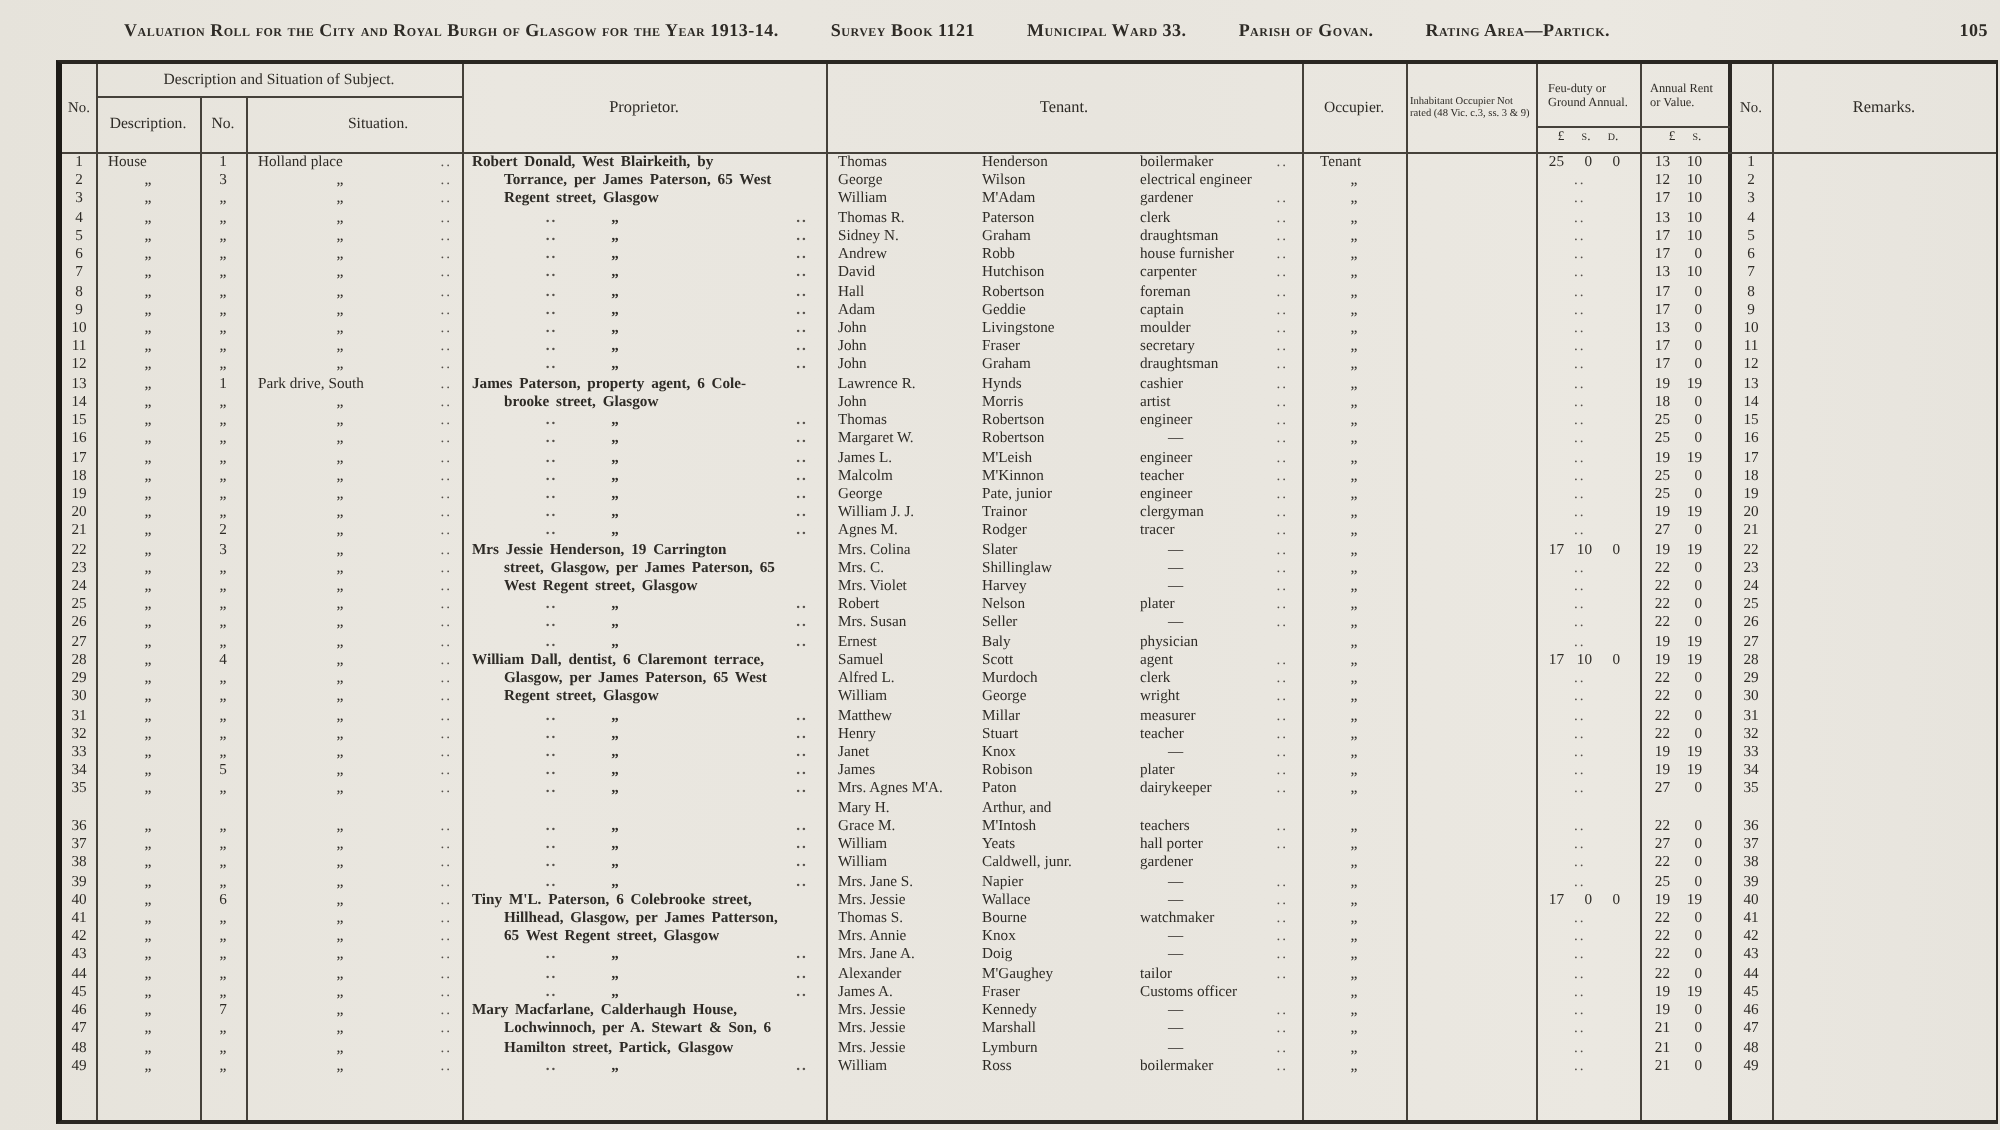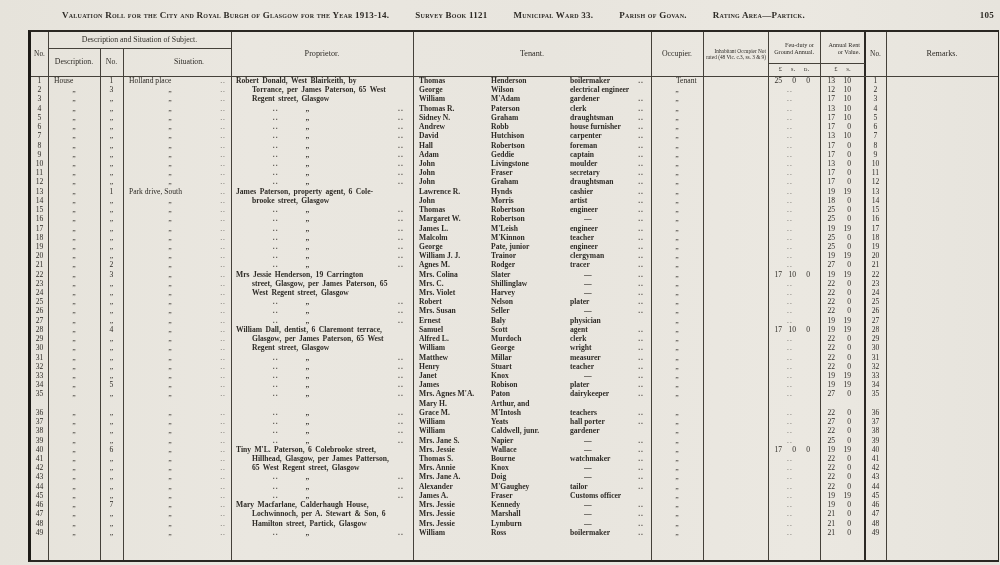--- a/index.html
+++ b/index.html
@@ -23,48 +23,48 @@
     position:absolute;left:28px;top:30px;width:967px;height:528px;
     border:1.5px solid #2a2722;border-left:3.5px solid #1d1b17;
     border-top:2px solid #2a2722;border-bottom:2px solid #2a2722;
     box-sizing:content-box;
   }
   .vl{position:absolute;top:0;bottom:0;width:1px;background:#45413a;}
   .vl.thick{width:2px;background:#2c2925;}
   .hl{position:absolute;height:1px;background:#45413a;}
   .hc{
     position:absolute;display:flex;align-items:center;justify-content:center;
-    text-align:right;font-size:7.8px;line-height:8.5px;
+    text-align:left;font-size:7.8px;line-height:8.5px;
   }
   .hc.wrap{white-space:normal;}
   .units{word-spacing:7px;font-size:6.6px;font-variant:small-caps;}
   .tbody{position:absolute;left:0;top:44px;right:0;}
   .row{position:relative;height:9.22px;}
   .c{position:absolute;top:0;height:9.22px;font-size:7.6px;line-height:9.5px;white-space:nowrap;}
   .c-no{left:0;width:17px;text-align:center;}
   .c-desc{left:17px;width:52px;padding-left:6px;box-sizing:border-box;}
   .c-desc.dit{padding-left:0;text-align:center;}
   .c-dno{left:69px;width:23px;text-align:center;}
   .c-sit{left:92px;width:108px;}
   .c-sit .t{position:absolute;left:6px;}
   .c-sit .t.dit{left:0;right:14px;text-align:center;}
   .c-sit .dots{position:absolute;right:5px;top:0;}
   .c-prop{left:200px;width:182px;font-weight:bold;}
   .c-prop .pt{position:absolute;left:5px;word-spacing:1.5px;}
   .c-prop .pt.cont{left:21px;}
   .pda{position:absolute;left:23%;}
   .pdb{position:absolute;left:41%;}
   .pdc{position:absolute;right:5%;}
-  .c-ten{left:382px;width:238px;font-weight:bold;}
+  .c-ten{left:382px;width:238px;}
   .fn{position:absolute;left:6px;}
   .sn{position:absolute;left:78px;}
   .oc{position:absolute;left:157px;}
   .oc.dash{left:171px;}
   .tdots{position:absolute;right:7px;}
-  .c-occ{left:620px;width:52px;padding-left:25px;box-sizing:border-box;}
+  .c-occ{left:620px;width:52px;padding-left:9px;box-sizing:border-box;}
   .c-occ.dit{padding-left:0;text-align:center;}
   .c-inh{left:672px;width:65px;}
   .c-feu{left:737px;width:52px;}
   .sl{position:absolute;top:0;text-align:right;}
   .c-feu .sl0{left:0;width:14px;}
   .c-feu .sl1{left:15px;width:13px;}
   .c-feu .sl2{left:30px;width:12px;}
   .fdots{position:absolute;left:19px;}
   .c-rent{left:789px;width:45px;}
   .c-rent .sl0{left:0;width:15px;}

